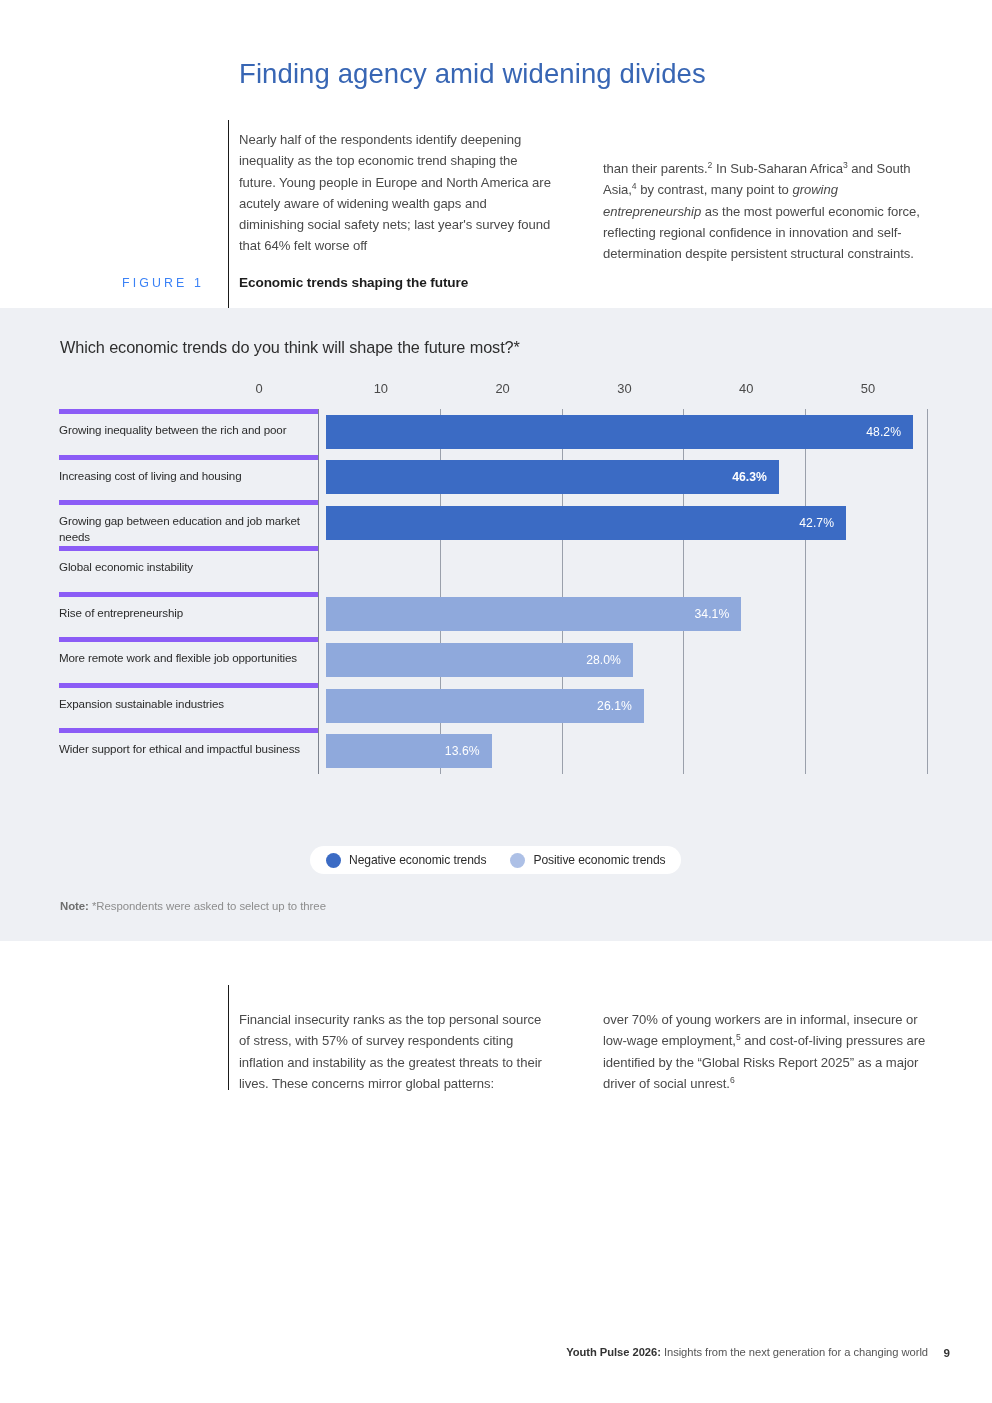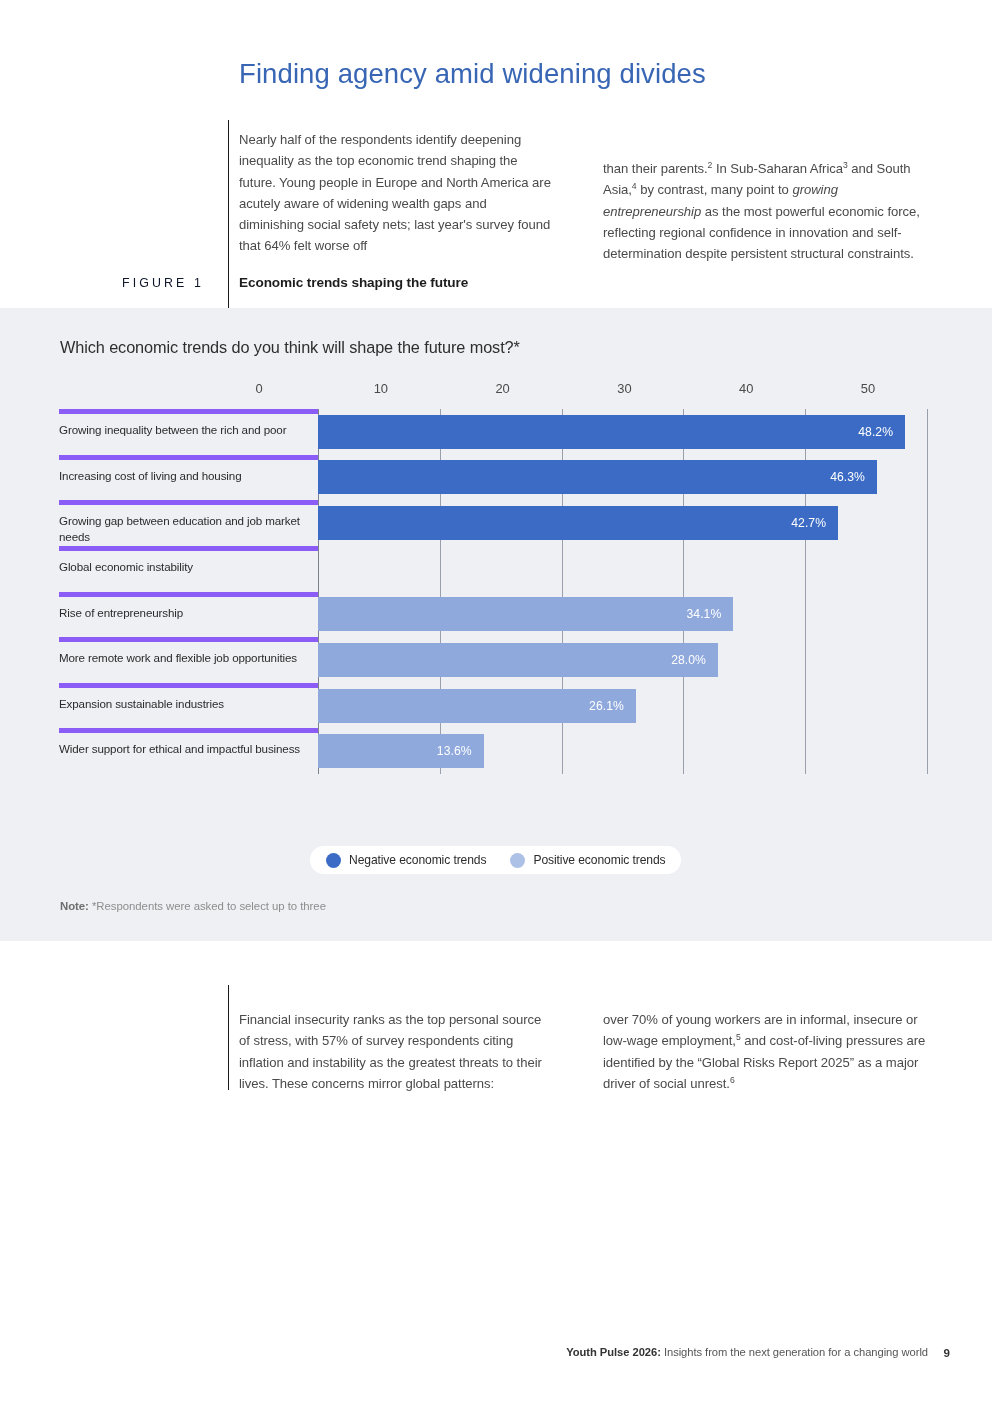--- a/index.html
+++ b/index.html
@@ -63,21 +63,21 @@
   .figure-row {
     position: absolute;
     left: 122px; top: 274px;
     width: 520px;
     height: 22px;
   }
   .figure-label {
     position: absolute; left: 0; top: 2px;
     font-size: 12.4px;
     letter-spacing: 3.1px;
-    color: #0f172a;
+    color: #3b82f6;
   }
   .figure-title {
     position: absolute; left: 117px; top: 1px;
     font-size: 13.6px;
     font-weight: bold;
     color: #1d1d1d;
     letter-spacing: -0.1px;
   }
 
   
@@ -120,21 +120,21 @@
   }
 
   
   .gridline {
     position: absolute;
     top: 0; width: 1px; height: 365px;
     background: #9aa0ab;
   }
   .gridline.axis0 { background: #7d838e; }
 
-  .bar-row { position: absolute; left: 0; }
+  .bar-row { position: absolute; left: 8px; }
   .bar {
     position: absolute;
     left: 0; top: 0; height: 100%;
     display: flex; align-items: center; justify-content: flex-end;
   }
   .bar.neg { background: #3b6bc4; }
   .bar.pos { background: #8fa9dc; }
   .bar-value {
     color: #ffffff;
     font-size: 12.2px;
@@ -275,36 +275,36 @@
       <div class="gridline" style="left: 243.6px;"></div>
       <div class="gridline" style="left: 365.4px;"></div>
       <div class="gridline" style="left: 487.2px;"></div>
       <div class="gridline" style="left: 609px;"></div>
       <div class="bar-row" style="top: 5.8125px; height: 34px; width: 609px;">
         <div class="bar neg" style="width: 587.076px;">
           <span class="bar-value">48.2%</span>
         </div>
       </div>
       <div class="bar-row" style="top: 51.4375px; height: 34px; width: 609px;">
-        <div class="bar neg" style="width: 559px;">
+        <div class="bar neg" style="width: 453px; font-weight: bold;">
           <span class="bar-value">46.3%</span>
         </div>
       </div>
       <div class="bar-row" style="top: 97.0625px; height: 34px; width: 609px;">
         <div class="bar neg" style="width: 520.086px;">
           <span class="bar-value">42.7%</span>
         </div>
       </div>
       <div class="bar-row" style="top: 188.312px; height: 34px; width: 609px;">
         <div class="bar pos" style="width: 415.338px;">
           <span class="bar-value">34.1%</span>
         </div>
       </div>
       <div class="bar-row" style="top: 233.938px; height: 34px; width: 609px;">
-        <div class="bar pos" style="width: 400px; padding-left: 9px;">
+        <div class="bar pos" style="width: 307px; padding-left: 9px;">
           <span class="bar-value">28.0%</span>
         </div>
       </div>
       <div class="bar-row" style="top: 279.562px; height: 34px; width: 609px;">
         <div class="bar pos" style="width: 317.898px;">
           <span class="bar-value">26.1%</span>
         </div>
       </div>
       <div class="bar-row" style="top: 325.188px; height: 34px; width: 609px;">
         <div class="bar pos" style="width: 165.648px;">

